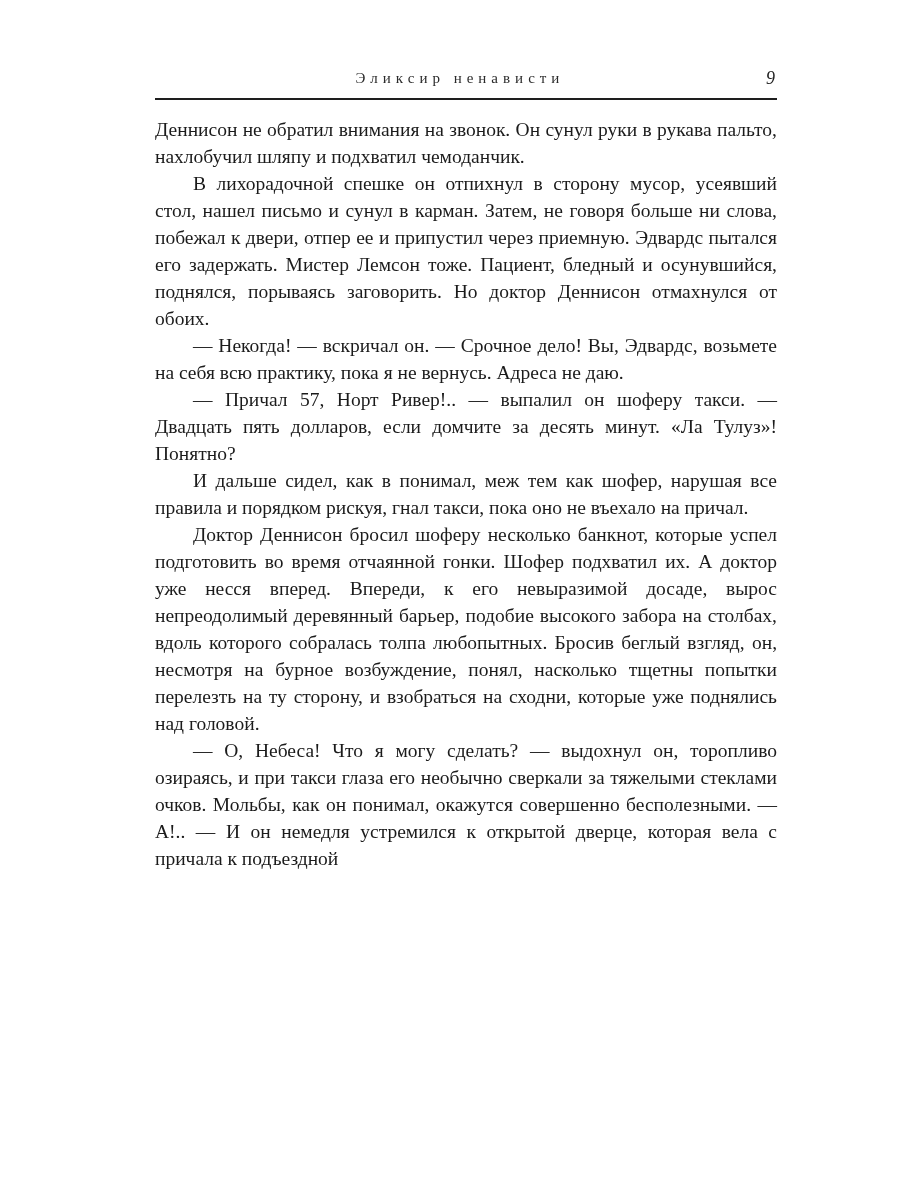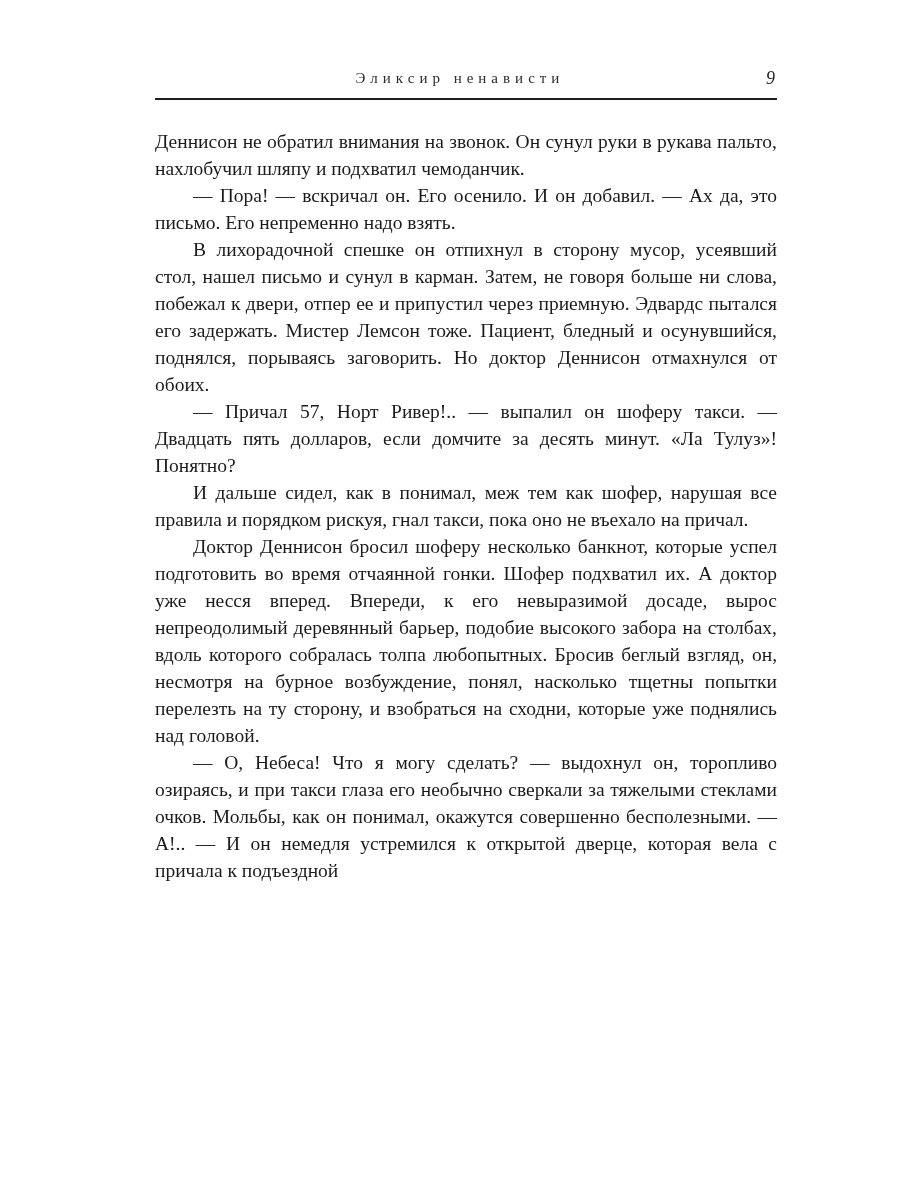--- a/index.html
+++ b/index.html
@@ -44,21 +44,21 @@
     font-style: italic;
     font-size: 18px;
     color: #222222;
   }
   .rule {
     margin-top: 4px;
     height: 2px;
     background: #1e1e1e;
   }
   .body-text {
-    margin-top: 28px;
+    margin-top: 16px;
     font-size: 19.5px;
     line-height: 27px;
     text-align: justify;
     hyphens: auto;
     color: #1b1b1b;
   }
   .para {
     text-indent: 38px;
   }
   .para.first {
@@ -73,22 +73,22 @@
 
     <div class="header">
       <span class="running-title">Эликсир ненависти</span>
       <span class="page-number">9</span>
     </div>
 
     <div class="rule"></div>
 
     <div class="body-text">
       <p class="para first">Деннисон не обратил внимания на звонок. Он сунул руки в рукава пальто, нахлобучил шляпу и подхватил чемоданчик.</p>
-      <p class="para">— Пора! — вскричал он. Его осенило. И он добавил. — Ах да, это письмо. Его непременно надо взять.</p>
       <p class="para">В лихорадочной спешке он отпихнул в сторону мусор, усеявший стол, нашел письмо и сунул в карман. Затем, не говоря больше ни слова, побежал к двери, отпер ее и припустил через приемную. Эдвардс пытался его задержать. Мистер Лемсон тоже. Пациент, бледный и осунувшийся, поднялся, порываясь заговорить. Но доктор Деннисон отмахнулся от обоих.</p>
+      <p class="para">— Некогда! — вскричал он. — Срочное дело! Вы, Эдвардс, возьмете на себя всю практику, пока я не вернусь. Адреса не даю.</p>
       <p class="para">— Причал 57, Норт Ривер!.. — выпалил он шоферу такси. — Двадцать пять долларов, если домчите за десять минут. «Ла Тулуз»! Понятно?</p>
       <p class="para">И дальше сидел, как в понимал, меж тем как шофер, нарушая все правила и порядком рискуя, гнал такси, пока оно не въехало на причал.</p>
       <p class="para">Доктор Деннисон бросил шоферу несколько банкнот, которые успел подготовить во время отчаянной гонки. Шофер подхватил их. А доктор уже несся вперед. Впереди, к его невыразимой досаде, вырос непреодолимый деревянный барьер, подобие высокого забора на столбах, вдоль которого собралась толпа любопытных. Бросив беглый взгляд, он, несмотря на бурное возбуждение, понял, насколько тщетны попытки перелезть на ту сторону, и взобраться на сходни, которые уже поднялись над головой.</p>
       <p class="para">— О, Небеса! Что я могу сделать? — выдохнул он, торопливо озираясь, и при такси глаза его необычно сверкали за тяжелыми стеклами очков. Мольбы, как он понимал, окажутся совершенно бесполезными. — А!.. — И он немедля устремился к открытой дверце, которая вела с причала к подъездной</p>
     </div>
 
   </div>
 </div>
 
 </body></html>

